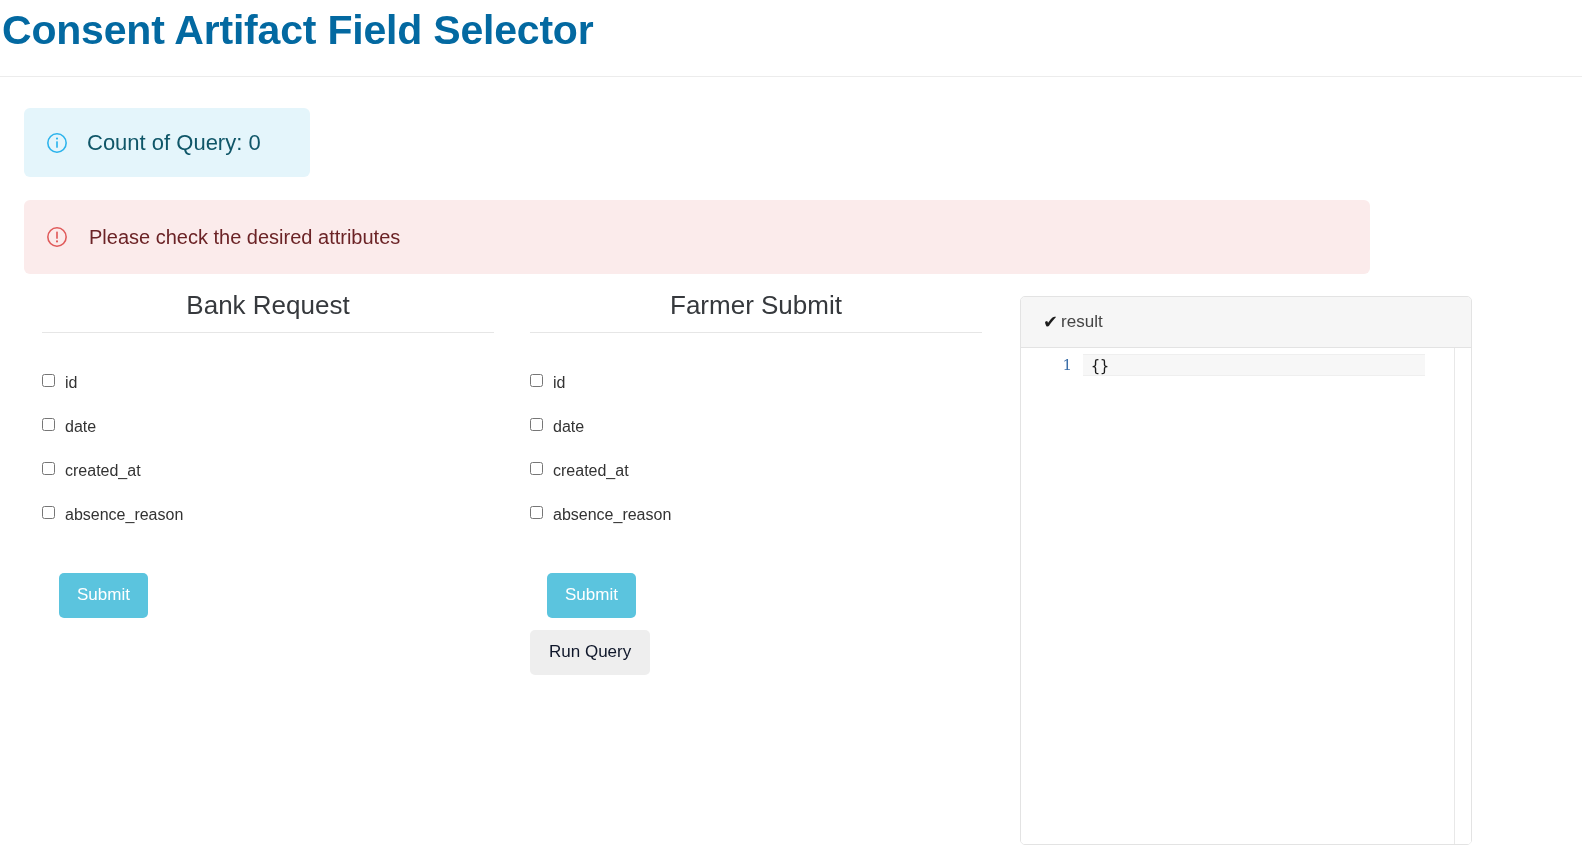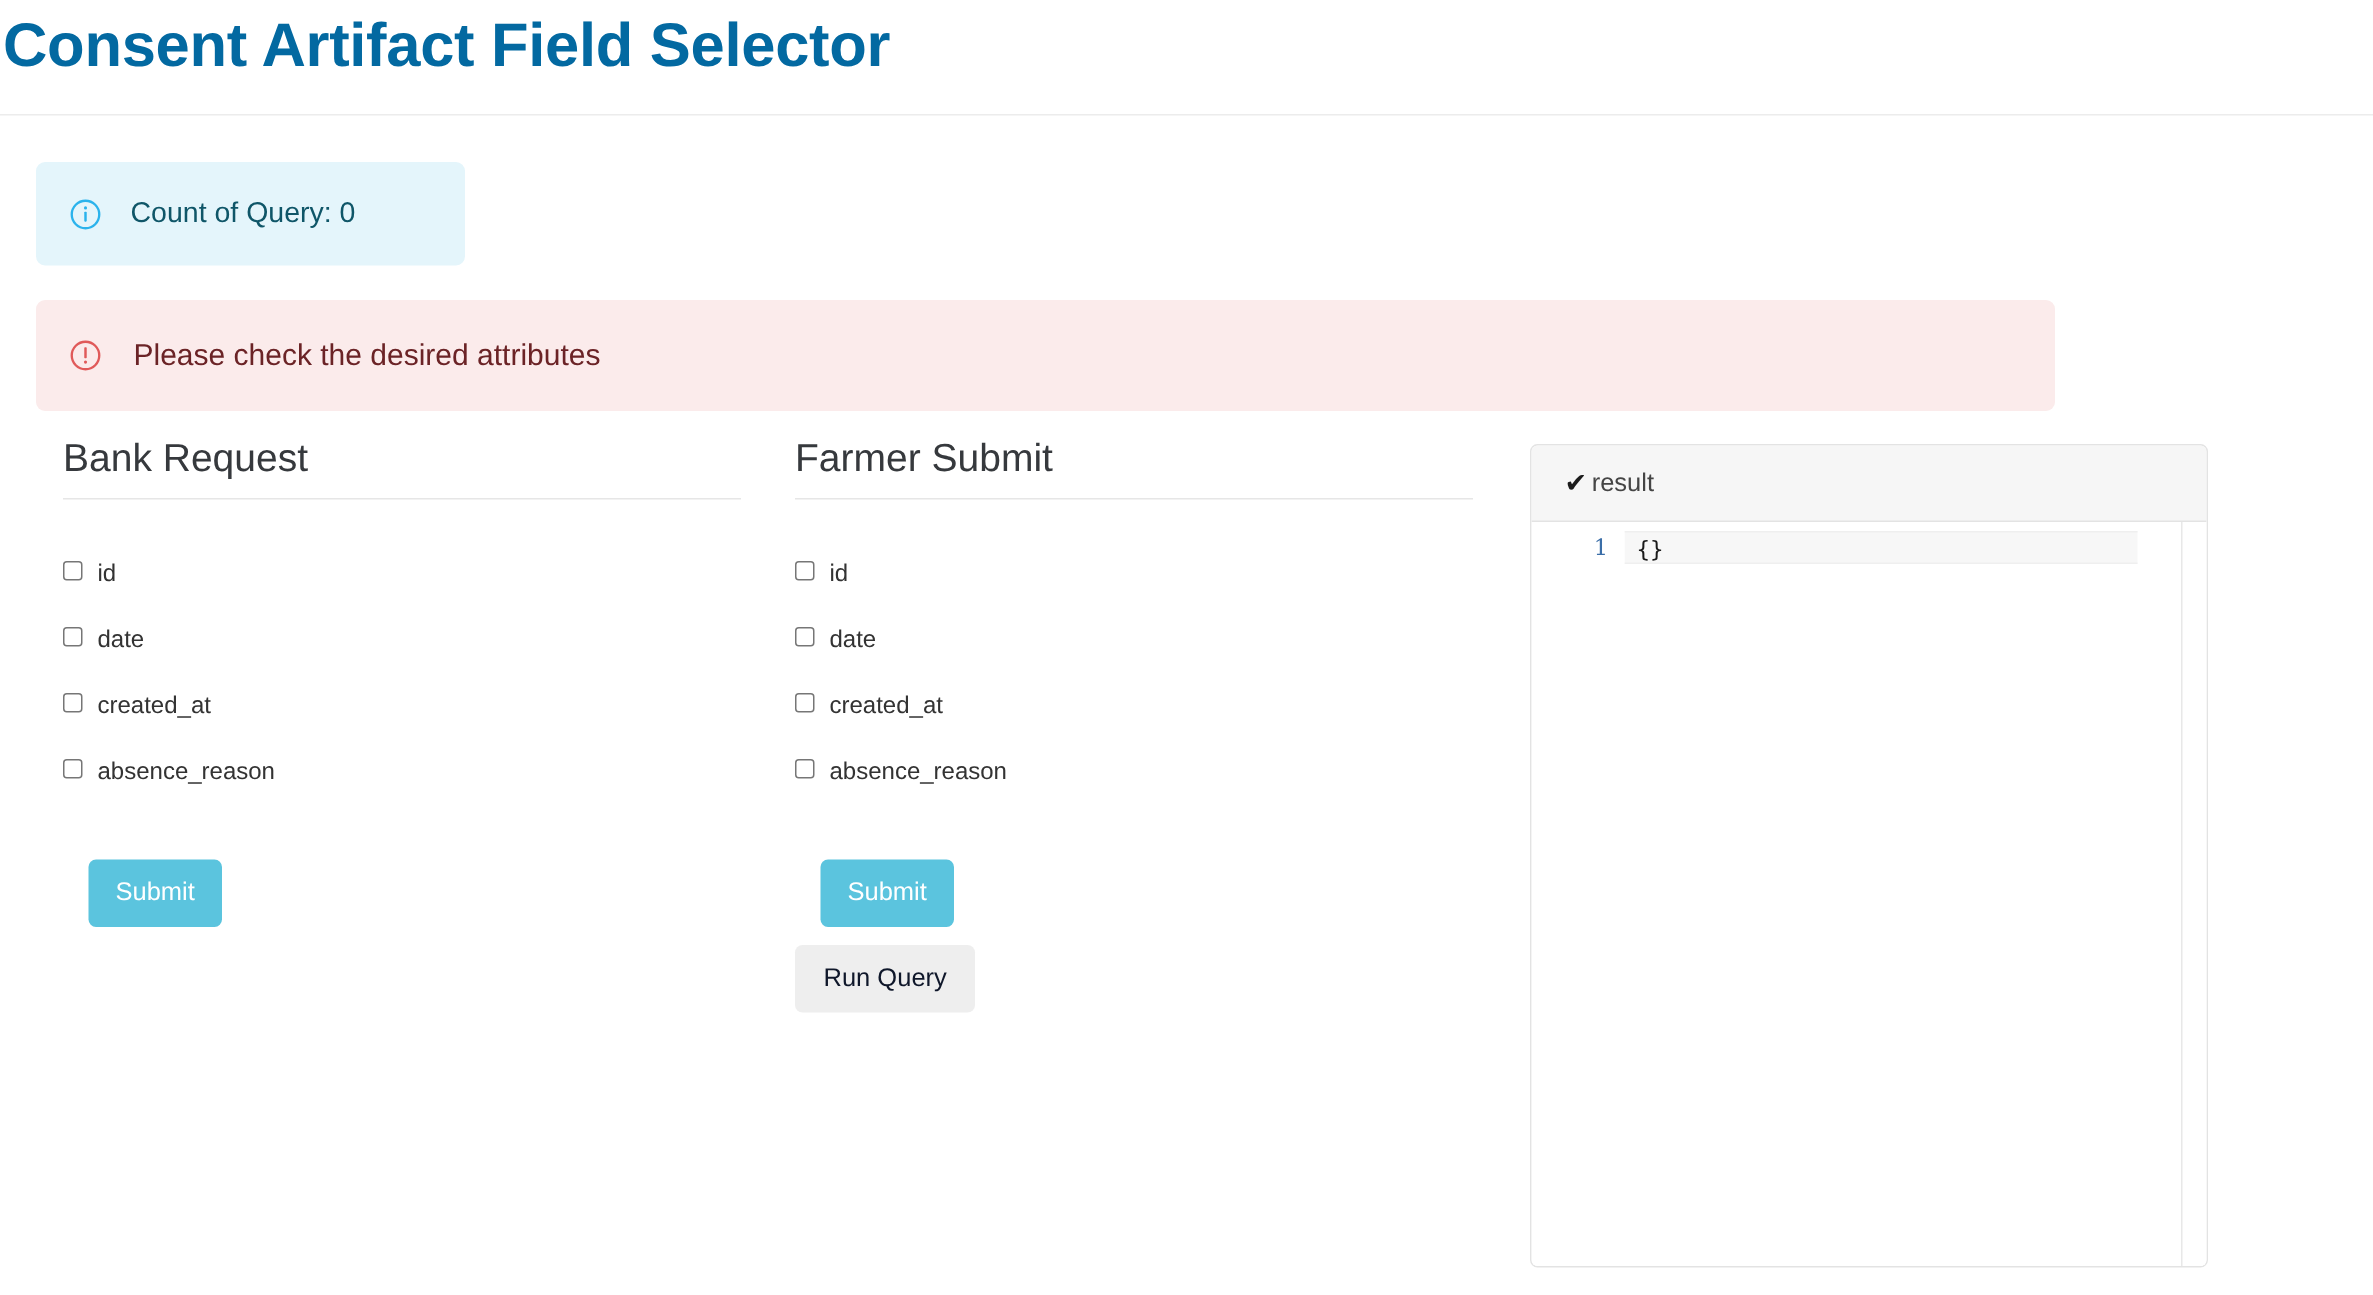--- a/index.html
+++ b/index.html
@@ -63,21 +63,21 @@
     background: #fbebeb;
     padding-left: 22px;
   }
   .alert-icon {
     flex: 0 0 auto;
     width: 22px;
     height: 22px;
     display: block;
   }
   .alert-text {
-    font-size: 19px;
+    font-size: 22px;
     white-space: nowrap;
   }
   .alert-info .alert-text {
     color: #0f5668;
     margin-left: 19px;
   }
   .alert-danger .alert-text {
     color: #6b2326;
     margin-left: 21px;
     font-size: 20px;
@@ -99,20 +99,21 @@
   .field-col-1 { left: 42px; }
   .field-col-2 { left: 530px; }
 
   .col-heading {
     font-size: 26px;
     font-weight: 400;
     color: #36393d;
     padding: 0 0 11px 0;
     margin: 0;
     white-space: nowrap;
+    text-align: center;
   }
   .col-rule {
     width: 452px;
     height: 1px;
     background: #e6e6e6;
   }
 
   .checkbox-list {
     margin-top: 41px;
   }

